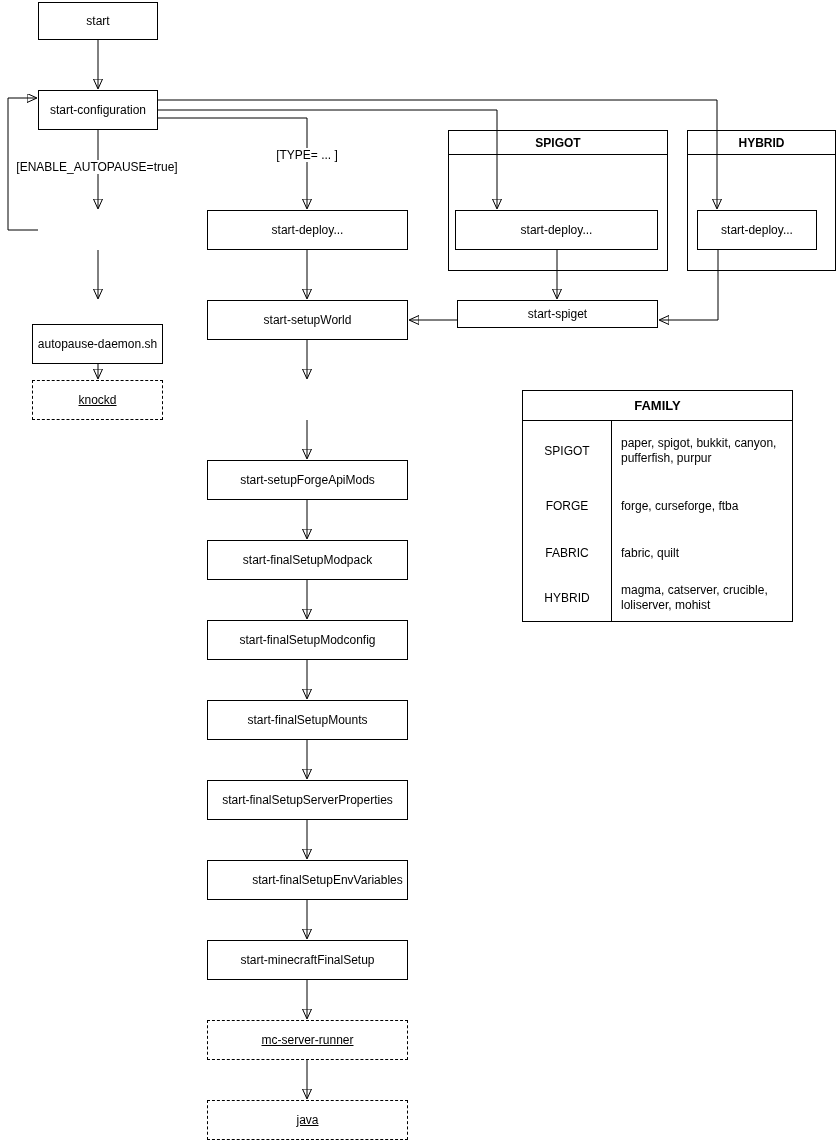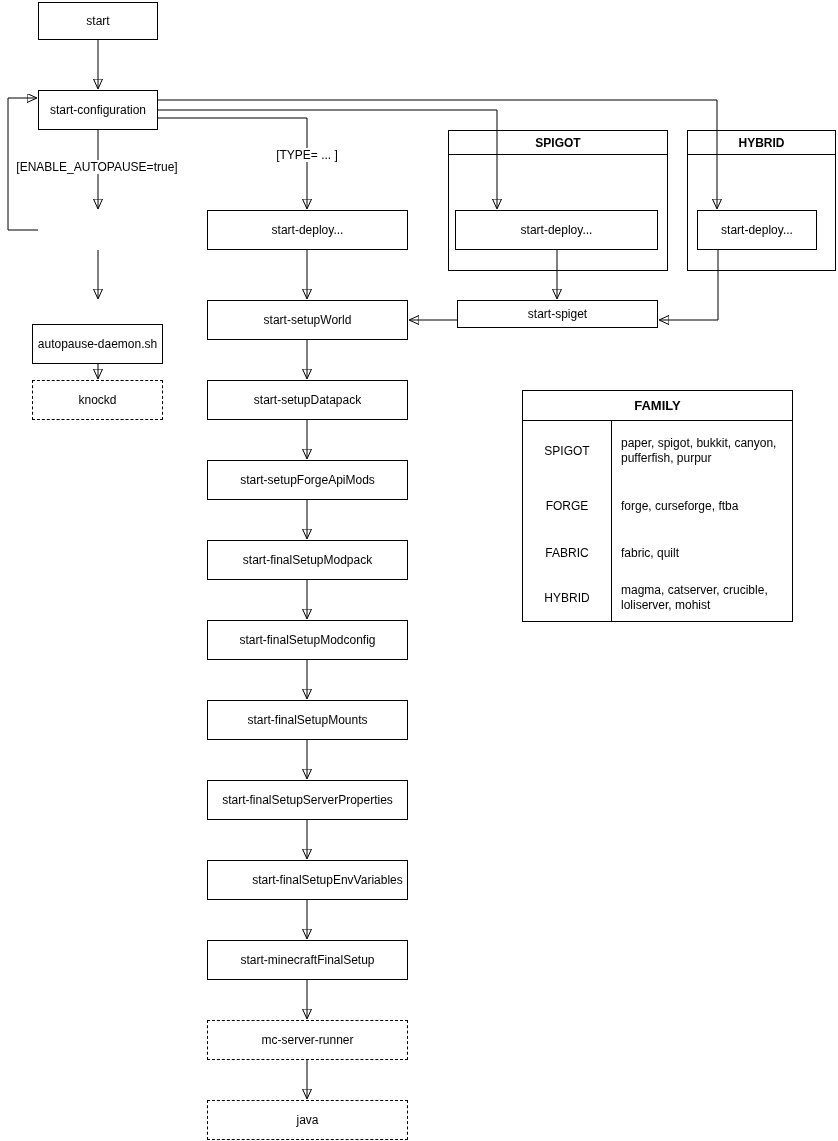--- a/index.html
+++ b/index.html
@@ -24,21 +24,21 @@
     border: 1px solid #000000;
     background: #ffffff;
     display: flex;
     align-items: center;
     justify-content: center;
     text-align: center;
     font-size: 12px;
     box-sizing: border-box;
     line-height: 1.2;
   }
-  .node.dashed { border-style: dashed; }
+  .node.dashed { border-style: dashed; text-decoration: underline; }
   .group-box {
     position: absolute;
     border: 1px solid #000000;
     background: #ffffff;
     box-sizing: border-box;
   }
   .group-header {
     height: 24px;
     border-bottom: 1px solid #000000;
     display: flex;
@@ -154,21 +154,20 @@
 
 
   <div class="node" style="left:32px; top:300px; width:131px; height:40px;margin-top:24px;">autopause-daemon.sh</div>
 
   <div class="node dashed" style="left:32px; top:380px; width:131px; height:40px;">knockd</div>
 
   <div class="node" style="left:207px; top:210px; width:201px; height:40px;">start-deploy...</div>
 
   <div class="node" style="left:207px; top:300px; width:201px; height:40px;">start-setupWorld</div>
 
-  <div class="node" style="left:207px; top:380px; width:201px; height:40px;">start-setupDatapack</div>
 
   <div class="node" style="left:207px; top:460px; width:201px; height:40px;">start-setupForgeApiMods</div>
 
   <div class="node" style="left:207px; top:540px; width:201px; height:40px;">start-finalSetupModpack</div>
 
   <div class="node" style="left:207px; top:620px; width:201px; height:40px;">start-finalSetupModconfig</div>
 
   <div class="node" style="left:207px; top:700px; width:201px; height:40px;">start-finalSetupMounts</div>
 
   <div class="node" style="left:207px; top:780px; width:201px; height:40px;">start-finalSetupServerProperties</div>

